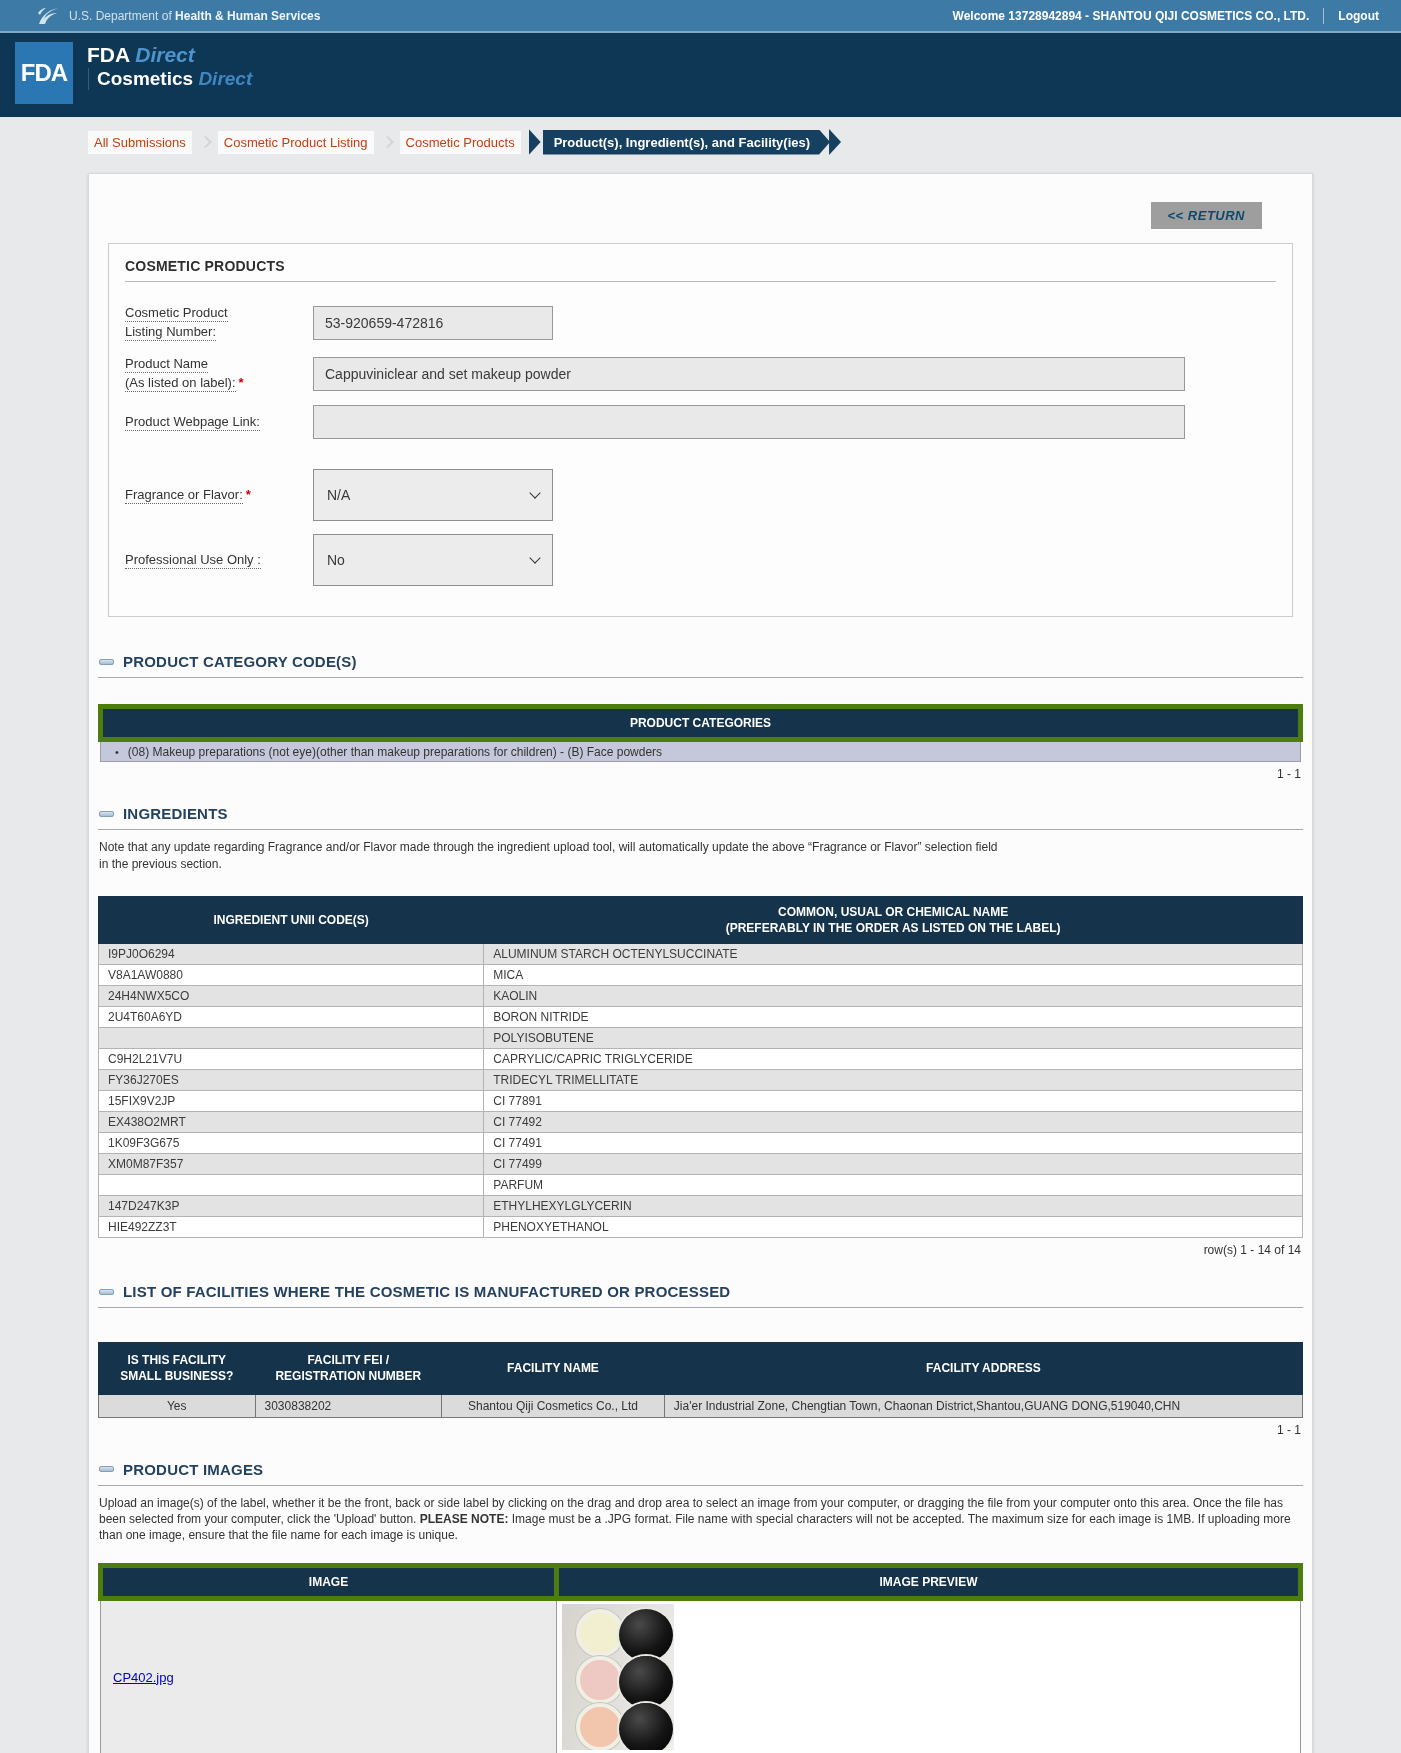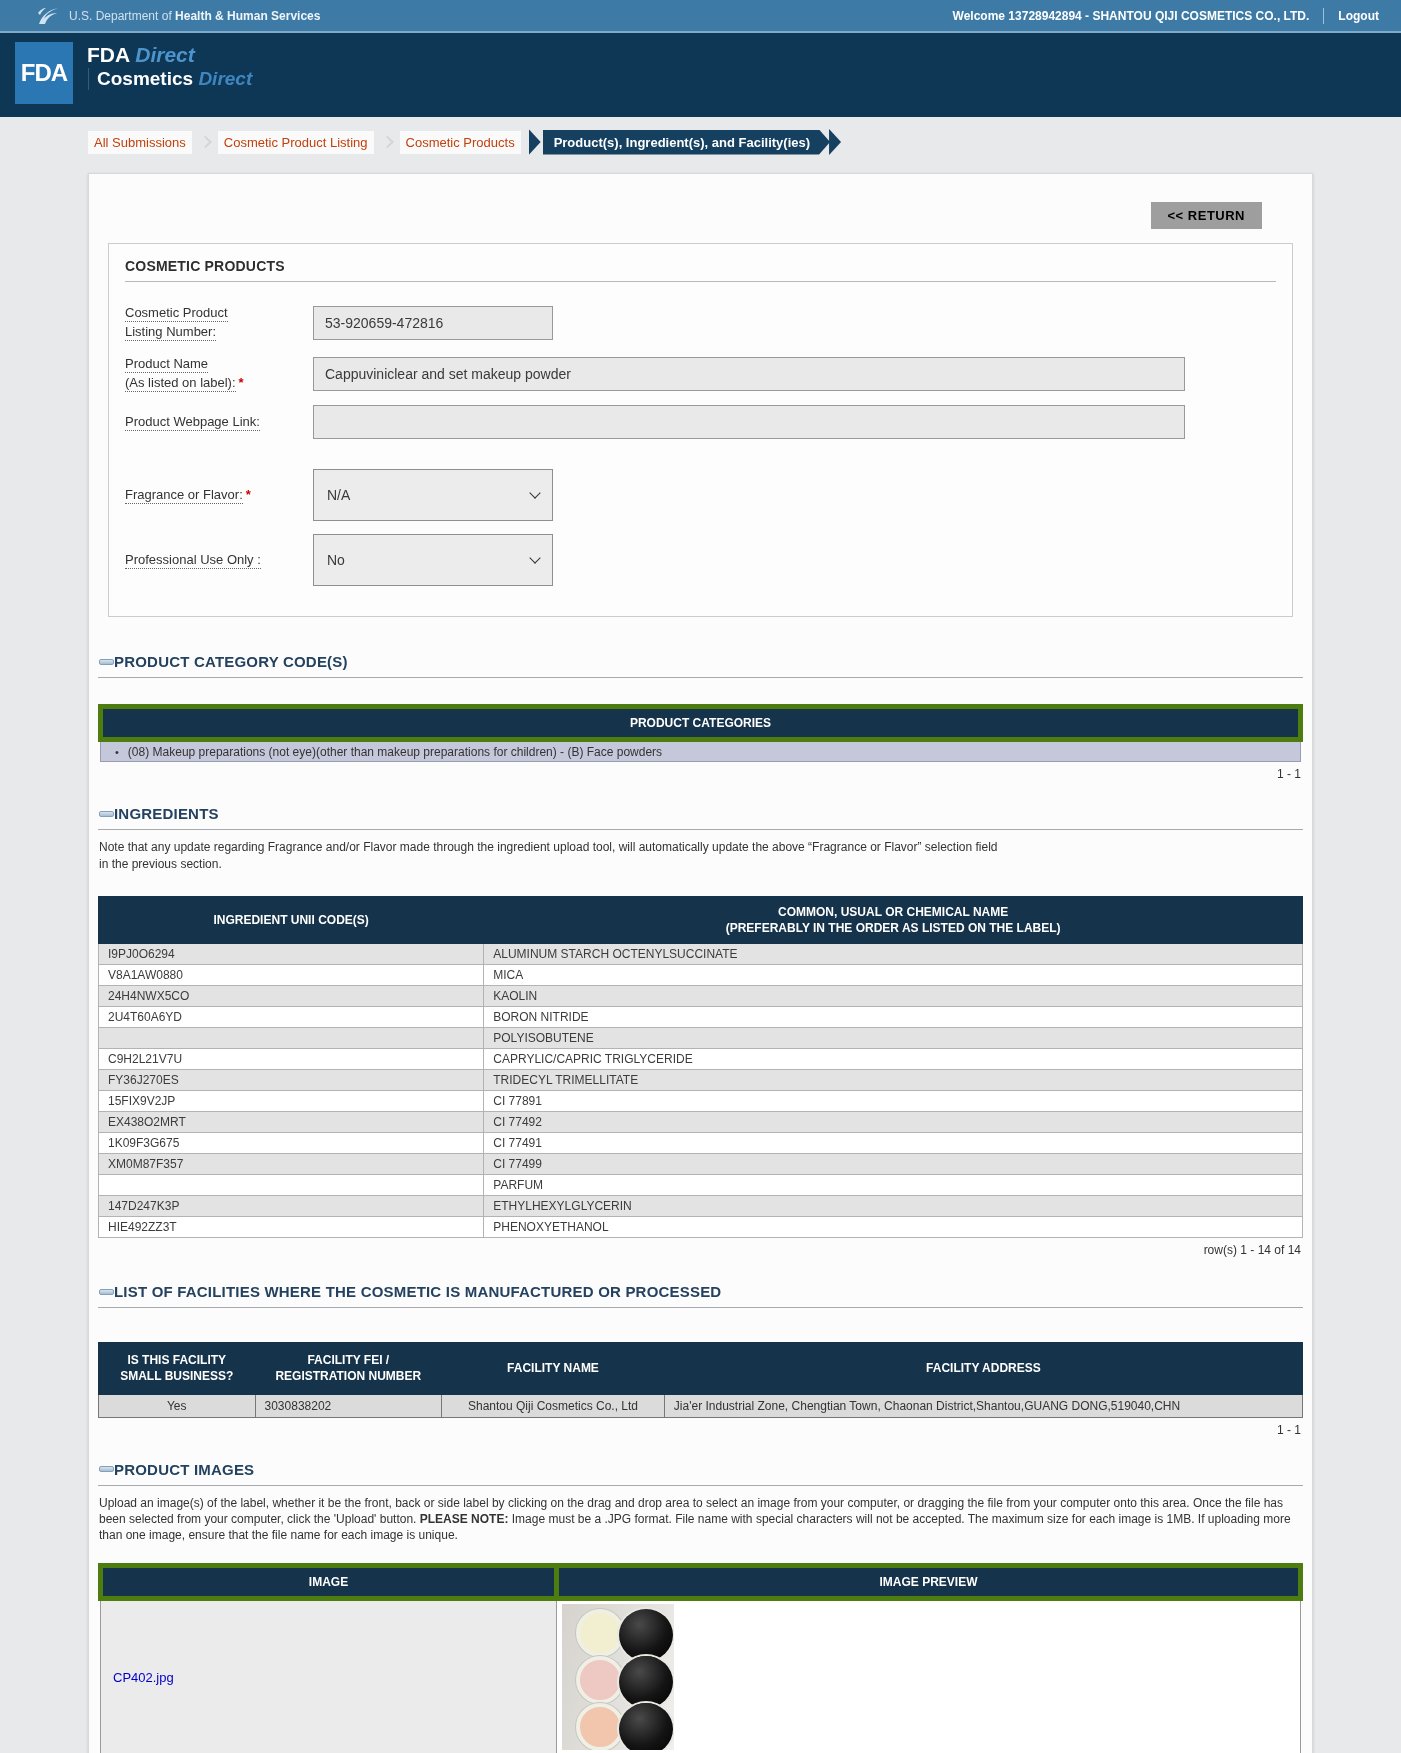--- a/index.html
+++ b/index.html
@@ -33,39 +33,39 @@
   .crumb:last-of-type { margin-right:8px; }
   .crumb:last-of-type::after { display:none; }
   .bc-arrow { width:12px; height:26px; background:#16405f; clip-path:polygon(0 0,100% 50%,0 100%); margin-right:2px; }
   .bc-active { background:#16405f; color:#fff; font-size:13px; font-weight:bold; padding:5px 20px 5px 11px; clip-path:polygon(0 0,calc(100% - 11px) 0,100% 50%,calc(100% - 11px) 100%,0 100%); white-space:nowrap; }
   .bc-arrow2 { width:12px; height:26px; background:#16405f; clip-path:polygon(0 0,100% 50%,0 100%); margin-left:-1px; }
 
   
   .card { margin:18px 88px 26px; background:#fcfcfc; border:1px solid #d6d9dd; box-shadow:0 1px 3px rgba(0,0,0,.14); padding:28px 9px 38px; }
 
   .return-row { display:flex; justify-content:flex-end; padding-right:41px; }
-  .return-btn { background:#9e9e9e; color:#000000; border:none; font-family:"Liberation Sans",sans-serif; font-size:13px; font-weight:bold; padding:6px 17px; letter-spacing:.5px; cursor:pointer; }
+  .return-btn { background:#9e9e9e; color:#0c4a6e; border:none; font-family:"Liberation Sans",sans-serif; font-size:13px; font-weight:bold; padding:6px 17px; letter-spacing:.5px; cursor:pointer;font-style:italic; }
 
   
   .fieldset { border:1px solid #c9ccd0; background:#fdfdfd; margin:14px 10px 0; padding:14px 16px 30px; }
   .fs-title { font-size:14px; font-weight:bold; color:#2e2e2e; letter-spacing:.2px; }
   .fs-hr { border:none; border-top:1px solid #b7babd; margin:7px 0 22px; }
   .frow { display:flex; align-items:center; margin-bottom:13px; }
   .frow.gap-after { margin-bottom:30px; }
   .flabel { width:188px; font-size:13px; color:#333; line-height:1.45; }
   .dot { border-bottom:1px dotted #666; padding-bottom:1px; }
   .req { color:#c00; font-weight:bold; margin-left:3px; }
   .tinput { height:34px; background:#e9e9e9; border:1px solid #999; font-family:"Liberation Sans",sans-serif; font-size:14px; color:#3a3a3a; padding:0 11px; }
   .w-short { width:240px; }
   .w-long { width:872px; }
   .selectbox { width:240px; height:52px; background:#ececec; border:1px solid #8f8f8f; display:flex; align-items:center; justify-content:space-between; padding:0 13px; font-size:14px; color:#3a3a3a; cursor:pointer; }
   .caret { width:8px; height:8px; border-right:1.6px solid #333; border-bottom:1.6px solid #333; transform:rotate(45deg); margin-top:-5px; }
 
   
-  .section-head { display:flex; align-items:center; margin:36px 1px 0; }
+  .section-head { display:flex; align-items:center; gap:9px; margin:36px 1px 0; }
   .dash-icon { width:15px; height:6px; background:linear-gradient(#d9e3ef,#a8bcd1); border:1px solid #82a0b9; border-radius:2px; }
   .section-title { font-size:15px; font-weight:bold; color:#24425f; letter-spacing:.2px; }
   .section-hr { border:none; border-top:1px solid #a7aaad; margin:7px 0 0; }
   .pagination { text-align:right; font-size:12px; color:#333; margin:5px 2px 0; }
 
   table { width:100%; border-collapse:collapse; font-size:12px; }
   .navy-th { background:#15334a; color:#fff; font-weight:bold; text-align:center; border:5px solid #4d7c0f; }
 
   
   .cat-table { margin-top:26px; border:1px solid #8a8a8a; }
@@ -88,21 +88,21 @@
   .fac-table td { background:#dbdbdb; border:1px solid #777; padding:4px 9px; height:22px; color:#333; }
   .fac-c1 { width:13%; } .fac-c2 { width:15.5%; } .fac-c3 { width:18.5%; }
   .td-center { text-align:center; }
 
   
   .img-table { margin-top:20px; border:1px solid #8a8a8a; }
   .img-table th { height:33px; }
   .img-table .th-img { width:38%; }
   .img-cell { background:#ebebeb; border:1px solid #9a9a9a; vertical-align:middle; padding:8px 12px; }
   .preview-cell { background:#fff; border:1px solid #9a9a9a; padding:3px 0 3px 5px; vertical-align:middle; }
-  .file-link { color:#0000cc; font-size:13px; cursor:pointer; }
+  .file-link { color:#0000cc; font-size:13px; text-decoration:underline; cursor:pointer; }
 
   .photo { position:relative; width:112px; height:146px; background:linear-gradient(105deg,#d6d3ce 0%,#e3e1dd 55%,#f1f0ee 100%); overflow:hidden; }
   .pan { position:absolute; width:48px; height:48px; border-radius:50%; border:4px solid #f0efe6; box-shadow:0 0 0 1px #c6c6bd; }
   .pan1 { left:14px; top:5px;  background:#f1efcf; }
   .pan2 { left:14px; top:52px; background:#eec8c3; }
   .pan3 { left:14px; top:99px; background:#f1c6ad; }
   .lid { position:absolute; width:54px; height:52px; border-radius:50%; background:radial-gradient(circle at 38% 30%,#4a4a4a 0%,#141414 55%,#000 100%); box-shadow:0 0 0 2px #e9e8e3; }
   .lid1 { left:57px; top:5px; }
   .lid2 { left:57px; top:52px; }
   .lid3 { left:57px; top:99px; }

